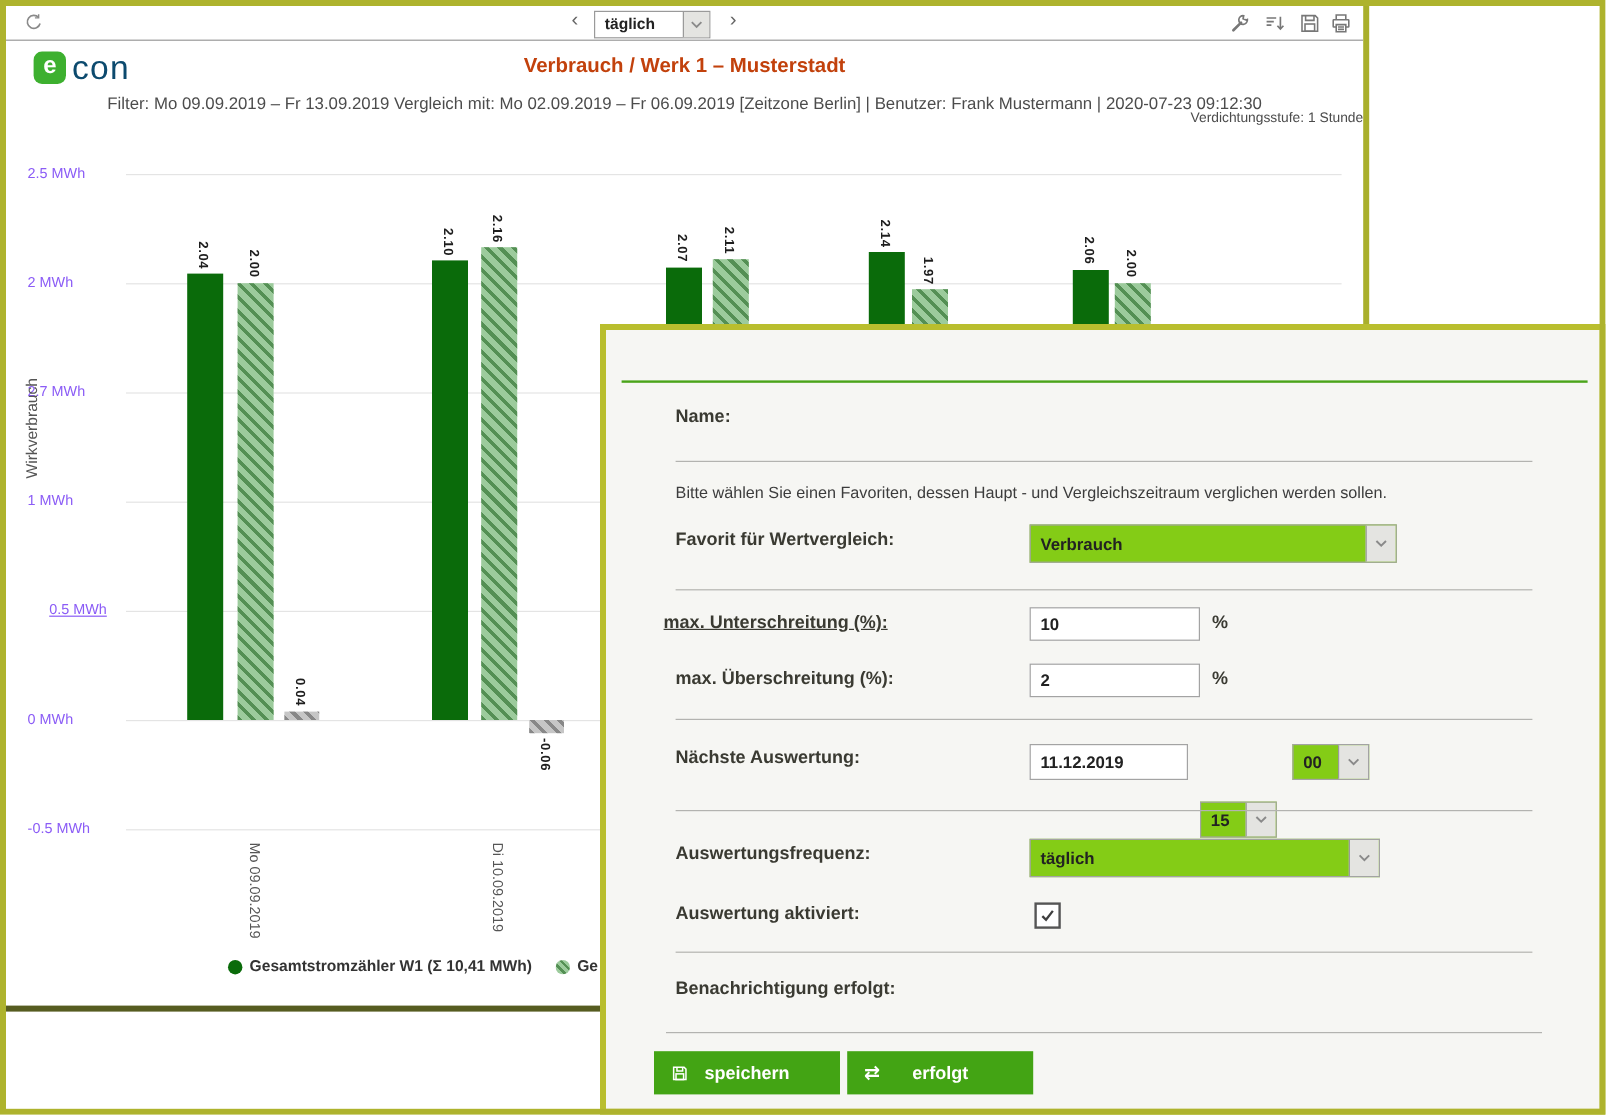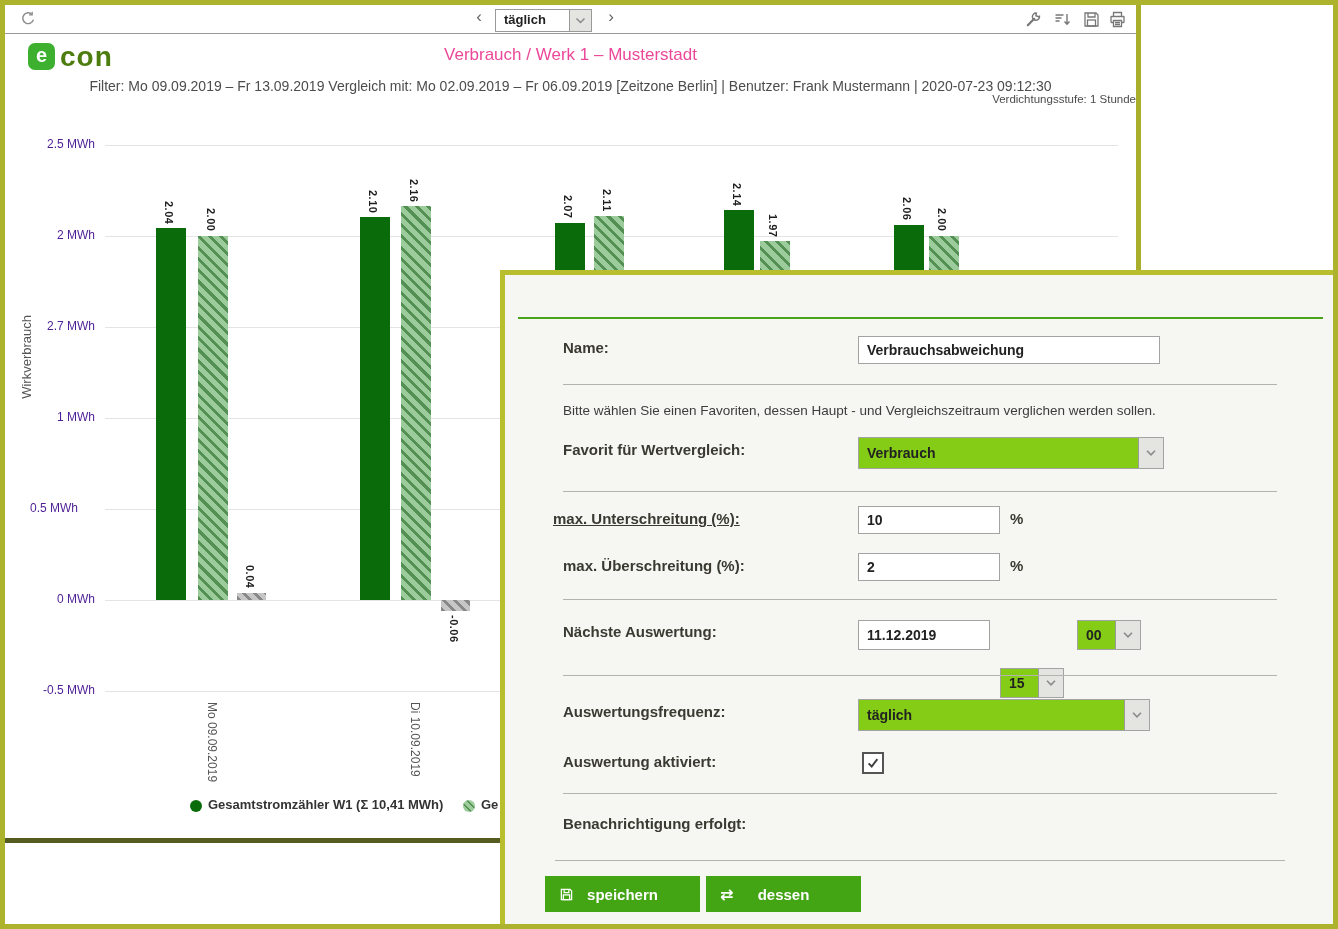--- a/index.html
+++ b/index.html
@@ -20,28 +20,28 @@
   .mini-select{
     position:absolute;left:490px;top:4px;width:95px;height:21px;background:#fff;
     border:1px solid #9a9a9a;display:flex;align-items:stretch;cursor:pointer;
   }
   .mini-select .sel-val{flex:1;font-size:13px;font-weight:bold;color:#222;padding:2px 0 0 8px;}
   .sel-btn{width:21px;background:#e4e4e1;border-left:1px solid #9a9a9a;display:flex;align-items:center;justify-content:center;}
 
   .logo{position:absolute;left:23px;top:38px;display:flex;align-items:center;}
   .logo-e{width:27px;height:27px;background:#3db02f;border-radius:7px;color:#fff;font-size:20px;font-weight:bold;
     display:flex;align-items:center;justify-content:center;padding-bottom:2px;box-sizing:border-box;}
-  .logo-con{margin-left:5px;color:#4d7c0f;font-size:28px;font-weight:bold;letter-spacing:1px;line-height:27px;}
-
-  .chart-title{position:absolute;left:0;top:40px;width:1131px;text-align:center;font-size:17px;font-weight:normal;color:#ec4899;}
+  .logo-con{margin-left:5px;color:#0c4a6e;font-size:28px;font-weight:normal;letter-spacing:1px;line-height:27px;}
+
+  .chart-title{position:absolute;left:0;top:40px;width:1131px;text-align:center;font-size:17px;font-weight:bold;color:#c2410c;}
   .filter-line1{position:absolute;left:0;top:73px;width:1131px;text-align:center;font-size:14px;color:#4c4c4c;}
   .filter-line2{position:absolute;left:0;top:88px;width:1131px;text-align:right;font-size:11.5px;color:#4c4c4c;}
 
   .gridline{position:absolute;height:1px;background:#e4e4e4;}
-  .ytick{position:absolute;width:72px;text-align:right;font-size:12px;color:#4c1d95;}
+  .ytick{position:absolute;width:72px;font-size:12px;color:#8b5cf6;}
   .ylabel{position:absolute;left:14px;top:310px;writing-mode:vertical-rl;transform:rotate(180deg);font-size:13px;color:#555;}
   .bar{position:absolute;}
   .bar-main{background:#0a6b0a;}
   .bar-compare{background:#9ccb9c;background-image:repeating-linear-gradient(45deg,rgba(25,95,25,0.55) 0 3px,rgba(255,255,255,0) 3px 8px);}
   .bar-diff{background:#c6c6c6;background-image:repeating-linear-gradient(45deg,rgba(85,85,85,0.55) 0 3px,rgba(255,255,255,0) 3px 8px);}
   .val-label{position:absolute;writing-mode:vertical-rl;font-size:11px;font-weight:bold;color:#1e1e1e;letter-spacing:0.5px;}
   .xlabel{position:absolute;writing-mode:vertical-rl;font-size:12px;color:#555;}
   .legend-dot{position:absolute;width:12px;height:12px;border-radius:50%;}
   .legend-label{position:absolute;font-size:13px;font-weight:bold;color:#333;}
 
@@ -132,21 +132,21 @@
   <div id="chart-plot">
       <div class="gridline" style="left: 100px; top: 139.5px; width: 1013px;"></div>
       <div class="ytick" style="left: 18px; top: 131.5px; width: 72px;">2.5 MWh</div>
       <div class="gridline" style="left: 100px; top: 230.6px; width: 1013px;"></div>
       <div class="ytick" style="left: 18px; top: 222.6px; width: 72px;">2 MWh</div>
       <div class="gridline" style="left: 100px; top: 321.7px; width: 1013px;"></div>
       <div class="ytick" style="left: 18px; top: 313.7px; width: 72px;">2.7 MWh</div>
       <div class="gridline" style="left: 100px; top: 412.8px; width: 1013px;"></div>
       <div class="ytick" style="left: 18px; top: 404.8px; width: 72px;">1 MWh</div>
       <div class="gridline" style="left: 100px; top: 503.9px; width: 1013px;"></div>
-      <div class="ytick" style="left: 1px; top: 495.9px; width: 72px;">0.5 MWh</div>
+      <div class="ytick" style="left: 36px; top: 495.9px; width: 72px; text-decoration: underline;">0.5 MWh</div>
       <div class="gridline" style="left: 100px; top: 595px; width: 1013px;"></div>
       <div class="ytick" style="left: 18px; top: 587px; width: 72px;">0 MWh</div>
       <div class="gridline" style="left: 100px; top: 686.1px; width: 1013px;"></div>
       <div class="ytick" style="left: 18px; top: 678.1px; width: 72px;">-0.5 MWh</div>
       <div class="ylabel">Wirkverbrauch</div>
       <div class="bar bar-main" style="left: 151px; top: 223.312px; width: 30px; height: 371.688px;"></div>
       <div class="val-label" style="left: 158px; bottom: 613.688px;">2.04</div>
       <div class="bar bar-main" style="left: 355px; top: 212.38px; width: 30px; height: 382.62px;"></div>
       <div class="val-label" style="left: 362px; bottom: 624.62px;">2.10</div>
       <div class="bar bar-main" style="left: 550px; top: 217.846px; width: 30px; height: 377.154px;"></div>
@@ -175,21 +175,20 @@
       <div class="legend-label" style="left: 203px; top: 792px;">Gesamtstromzähler W1 (Σ 10,41 MWh)</div>
       <div class="legend-dot" style="left: 458px; top: 795px; background: repeating-linear-gradient(45deg, rgba(25, 95, 25, 0.55) 0px, rgba(25, 95, 25, 0.55) 2px, rgba(255, 255, 255, 0) 2px, rgba(255, 255, 255, 0) 5px) rgb(156, 203, 156);"></div>
       <div class="legend-label" style="left: 476px; top: 792px;">Ge</div>
     </div>
 </div>
 
 <div class="dialog">
   <div class="dlg-underline"></div>
 
   <div class="dlg-label" style="left:58px;top:64px;">Name:</div>
-  <input class="text-input" style="left: 353px; top: 61px; width: 302px; height: 28px;" value="Verbrauchsabweichung">
 
   <div class="dlg-sep" style="top:109px;"></div>
   <div class="dlg-hint">Bitte wählen Sie einen Favoriten, dessen Haupt - und Vergleichszeitraum verglichen werden sollen.</div>
 
   <div class="dlg-label" style="left:58px;top:166px;">Favorit für Wertvergleich:</div>
   <div class="dlg-select" style="left:353px;top:162px;width:306px;height:32px;">
     <span class="sel-val">Verbrauch</span>
     <span class="sel-btn">
       <svg width="12" height="8" viewBox="0 0 12 8" fill="none" stroke="#8a8a8a" stroke-width="1.6">
           <path d="M2 1.8 L6 5.8 L10 1.8"></path>
@@ -258,17 +257,17 @@
       <svg width="15" height="15" viewBox="0 0 19 19" fill="none" stroke="#fff" stroke-width="1.6">
         <path d="M3 3 h11 l2 2 v11 H3 z"></path>
           <path d="M6.5 3 v4 h6 V3"></path>
           <rect x="5.5" y="10" width="8" height="6"></rect>
       </svg>
     </span>
     <span>speichern</span>
   </button>
   <button class="btn" style="left:201px;top:601px;">
     <span class="btn-icon" style="font-size:16px;font-weight:bold;">⇄</span>
-    <span>dessen</span>
+    <span>erfolgt</span>
   </button>
 </div>
 
 <div class="frame"></div>
 
 </body></html>

